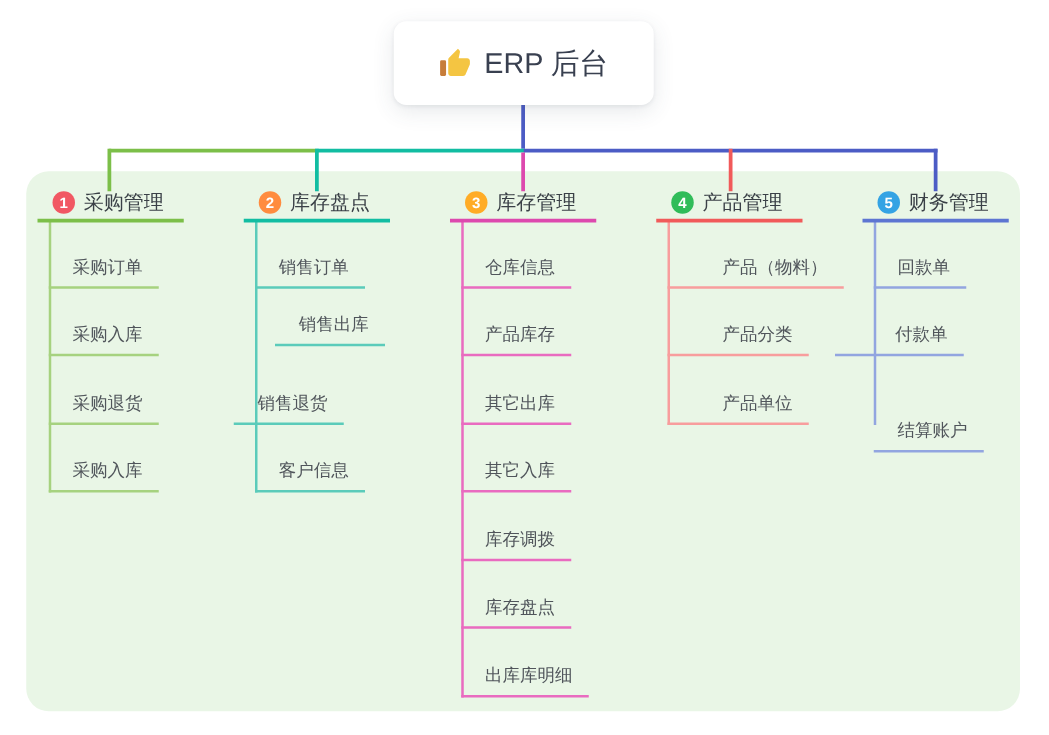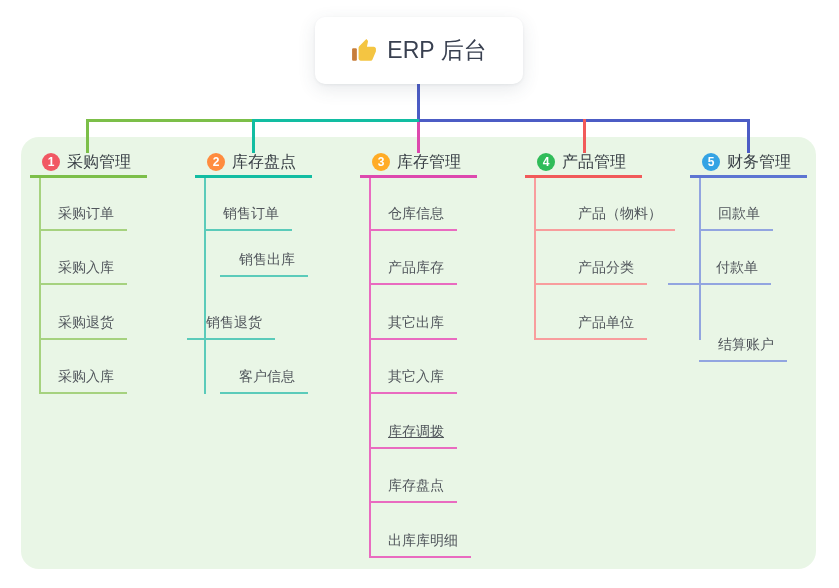--- a/index.html
+++ b/index.html
@@ -90,27 +90,27 @@
   </div>
 
   <div class="child c1" style="left:39px;top:203px;">采购订单</div>
   <div class="child c1" style="left:39px;top:257px;">采购入库</div>
   <div class="child c1" style="left:39px;top:312px;">采购退货</div>
   <div class="child c1" style="left:39px;top:366px;">采购入库</div>
 
   <div class="child c2" style="left:204px;top:203px;">销售订单</div>
   <div class="child c2" style="left:204px;top:249px;margin-left:16px;">销售出库</div>
   <div class="child c2" style="left:187px;top:312px;">销售退货</div>
-  <div class="child c2" style="left:204px;top:366px;margin-left:16px;">客户信息</div>
+  <div class="child c2" style="left:204px;top:366px;">客户信息</div>
 
   <div class="child c3" style="left:369px;top:203px;">仓库信息</div>
   <div class="child c3" style="left:369px;top:257px;">产品库存</div>
   <div class="child c3" style="left:369px;top:312px;">其它出库</div>
   <div class="child c3" style="left:369px;top:366px;">其它入库</div>
-  <div class="child c3" style="left:369px;top:421px;text-decoration:underline;">库存调拨</div>
+  <div class="child c3" style="left:369px;top:421px;">库存调拨</div>
   <div class="child c3" style="left:369px;top:475px;">库存盘点</div>
   <div class="child c3" style="left:369px;top:530px;">出库库明细</div>
 
   <div class="child c4" style="left:534px;top:203px;">产品（物料）</div>
   <div class="child c4" style="left:534px;top:257px;">产品分类</div>
   <div class="child c4" style="left:534px;top:312px;">产品单位</div>
 
   <div class="child c5" style="left:699px;top:203px;">回款单</div>
   <div class="child c5" style="left:668px;top:257px;padding-left:48px;">付款单</div>
   <div class="child c5" style="left:699px;top:312px;margin-top:22px;">结算账户</div>

